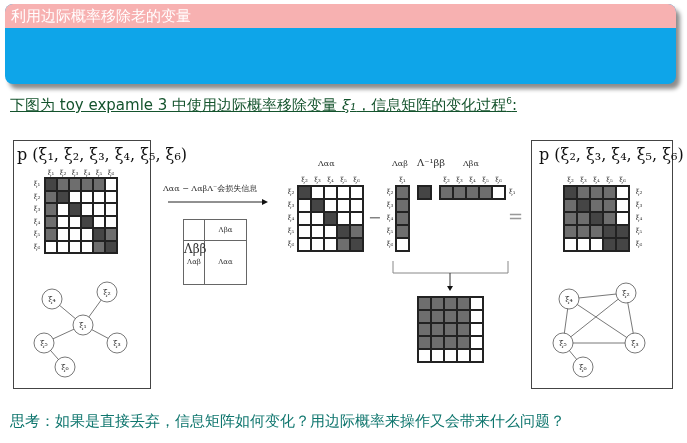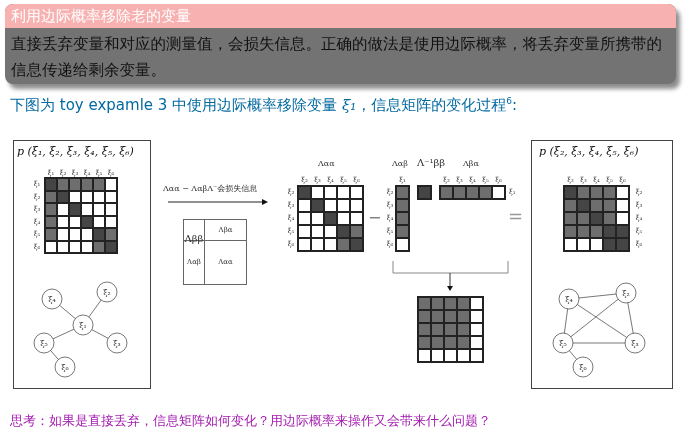--- a/index.html
+++ b/index.html
@@ -1,38 +1,37 @@
 <!DOCTYPE html>
 <html><head>
 <meta charset="utf-8">
 <style>
   html,body{margin:0;padding:0;background:#fff;}
   body{width:687px;height:443px;position:relative;overflow:hidden;font-family:"DejaVu Sans",sans-serif;color:#111;}
   .abs{position:absolute;}
-  .block{left:5px;top:4px;width:671px;height:80px;border-radius:8px;background:#737373;box-shadow:4px 5px 4px rgba(0,0,0,0.45);overflow:hidden;}
+  .block{left:5px;top:4px;width:671px;height:80px;border-radius:8px;background:#0ea5e9;box-shadow:4px 5px 4px rgba(0,0,0,0.45);overflow:hidden;}
   .block-head{height:24px;background:#f7b1b1;color:#fff;font-size:15px;line-height:24px;padding-left:6px;}
   .block-body{padding:3px 6px 0 6px;font-size:15.5px;line-height:26px;color:#111;}
-  .intro{left:10px;top:96px;font-size:15px;color:#0369a1;}
+  .intro{left:10px;top:96px;font-size:15px;color:#14532d;text-decoration:underline;}
   .intro i{font-family:"DejaVu Serif",serif;}
   .sup{font-size:9px;vertical-align:top;}
   .frame{border:1.5px solid #444;background:#fff;}
-  .ptitle{font-family:"DejaVu Serif",serif;font-style:italic;font-size:11px;white-space:nowrap;}
+  .ptitle{font-family:"DejaVu Serif",serif;font-size:16px;white-space:nowrap;}
   .lbl{font-family:"DejaVu Serif",serif;font-size:7px;color:#333;text-align:center;}
   .grid{display:grid;border:1.5px solid #222;gap:0;}
   .cell{border:1px solid #222;box-sizing:border-box;}
   .c-d{background:#454545;} .c-m{background:#6e6e6e;} .c-w{background:#fff;}
-  .think{left:10px;top:412px;font-size:13px;color:#a21caf;}
+  .think{left:10px;top:412px;font-size:15px;color:#0f766e;}
   svg text{font-family:"DejaVu Serif",serif;}
 </style>
 </head>
 <body>
 
 <div class="abs block">
   <div class="block-head">利用边际概率移除老的变量</div>
-  <div class="block-body">直接丢弃变量和对应的测量值，会损失信息。正确的做法是使用边际概率，将丢弃变量所携带的信息传递给剩余变量。</div>
 </div>
 
 <div class="abs intro">
   <span>下图为 toy expamle 3 中使用边际概率移除变量 </span><i>ξ₁</i><span>，信息矩阵的变化过程</span><span class="sup">6</span><span>:</span>
 </div>
 
 <div class="abs frame" style="left:13px;top:140px;width:136px;height:247px;"></div>
 <div class="abs ptitle" style="left:17px;top:145px;">p (ξ₁, ξ₂, ξ₃, ξ₄, ξ₅, ξ₆)</div>
 <div id="left-col-labels" class="abs" style="left:45px;top:169px;display:flex;">
     <div class="lbl" style="width: 12px;">ξ₁</div>
@@ -135,21 +134,21 @@
 
 <div class="abs lbl" style="left:163px;top:183px;font-size:8px;white-space:nowrap;">Λαα − ΛαβΛ⁻会损失信息</div>
 <svg class="abs" style="left:160px;top:195px;" width="112" height="14">
   <line x1="8" y1="7" x2="102" y2="7" stroke="#222" stroke-width="1"></line>
   <polygon points="102,4 108,7 102,10" fill="#111"></polygon>
 </svg>
 
 <div class="abs" style="left:183px;top:219px;width:62px;height:64px;border:1px solid #666;">
   <div class="abs" style="left:20px;top:0;width:1px;height:64px;background:#666;"></div>
   <div class="abs" style="left:0;top:20px;width:62px;height:1px;background:#666;"></div>
-  <div class="abs lbl" style="left:0;top:13px;width:20px;font-size:10px;">Λββ</div>
+  <div class="abs lbl" style="left:0;top:22px;width:20px;font-size:12px;">Λββ</div>
   <div class="abs lbl" style="left:21px;top:6px;width:41px;font-size:7px;">Λβα</div>
   <div class="abs lbl" style="left:0;top:38px;width:20px;font-size:7px;">Λαβ</div>
   <div class="abs lbl" style="left:21px;top:38px;width:41px;font-size:7px;">Λαα</div>
 </div>
 
 <div class="abs lbl" style="left:318px;top:159px;font-size:8px;">Λαα</div>
 <div id="laa-col-labels" class="abs" style="left:298px;top:176px;display:flex;">
     <div class="lbl" style="width: 13px;">ξ₂</div>
     <div class="lbl" style="width: 13px;">ξ₃</div>
     <div class="lbl" style="width: 13px;">ξ₄</div>

